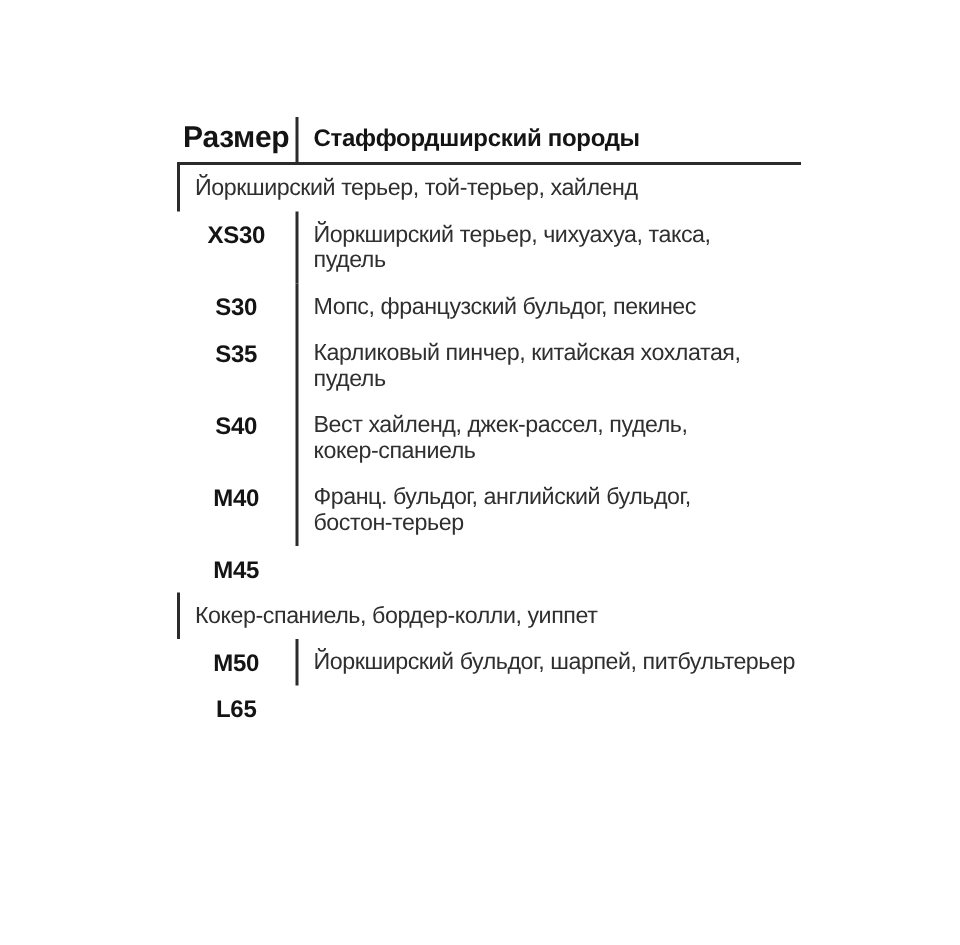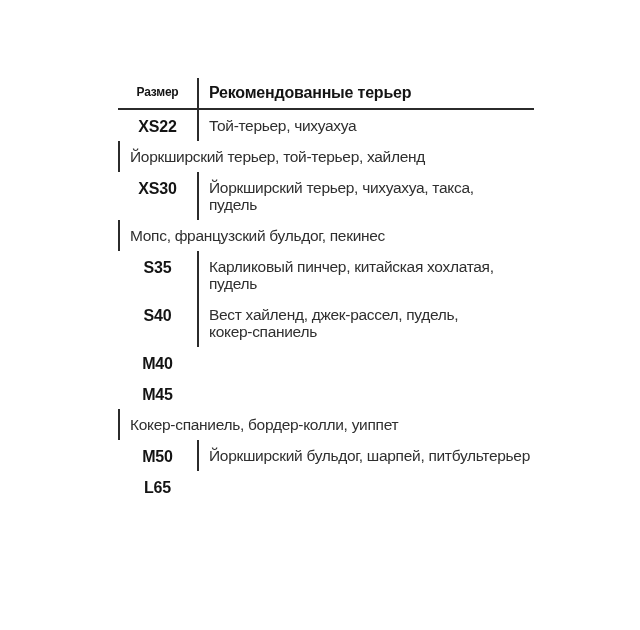--- a/index.html
+++ b/index.html
@@ -25,21 +25,21 @@
     display: flex;
     align-items: stretch;
     border-bottom: 2px solid #2b2b2b;
   }
   .hdr-size {
     width: 79px;
     display: flex;
     align-items: flex-end;
     justify-content: center;
     padding: 6px 0 7px 0;
-    font-size: 12px;
+    font-size: 20px;
     line-height: 17px;
     font-weight: bold;
     color: #141414;
     letter-spacing: -0.2px;
     text-align: center;
   }
   .hdr-breeds {
     flex: 1;
     border-left: 2px solid #2b2b2b;
     display: flex;
@@ -75,56 +75,55 @@
     letter-spacing: -0.3px;
     white-space: pre-line;
   }
 </style>
 </head>
 <body>
 
 <div class="size-table">
   <div class="hdr-row">
     <div class="hdr-size">Размер</div>
-    <div class="hdr-breeds">Рекомендованные терьер</div>
+    <div class="hdr-breeds">Стаффордширский породы</div>
   </div>
   <div id="table-body">
-  <div class="body-row">
-    <div class="cell-size">XS22</div>
-    <div class="cell-breeds">Той-терьер, чихуахуа</div>
-  </div>
 
   <div class="body-row">
     <div class="cell-breeds">Йоркширский терьер, той-терьер, хайленд</div>
   </div>
 
   <div class="body-row">
     <div class="cell-size">XS30</div>
     <div class="cell-breeds">Йоркширский терьер, чихуахуа, такса,
 пудель</div>
   </div>
 
   <div class="body-row">
+    <div class="cell-size">S30</div>
     <div class="cell-breeds">Мопс, французский бульдог, пекинес</div>
   </div>
 
   <div class="body-row">
     <div class="cell-size">S35</div>
     <div class="cell-breeds">Карликовый пинчер, китайская хохлатая,
 пудель</div>
   </div>
 
   <div class="body-row">
     <div class="cell-size">S40</div>
     <div class="cell-breeds">Вест хайленд, джек-рассел, пудель,
 кокер-спаниель</div>
   </div>
 
   <div class="body-row">
     <div class="cell-size">M40</div>
+    <div class="cell-breeds">Франц. бульдог, английский бульдог,
+бостон-терьер</div>
   </div>
 
   <div class="body-row">
     <div class="cell-size">M45</div>
   </div>
 
   <div class="body-row">
     <div class="cell-breeds">Кокер-спаниель, бордер-колли, уиппет</div>
   </div>
 

